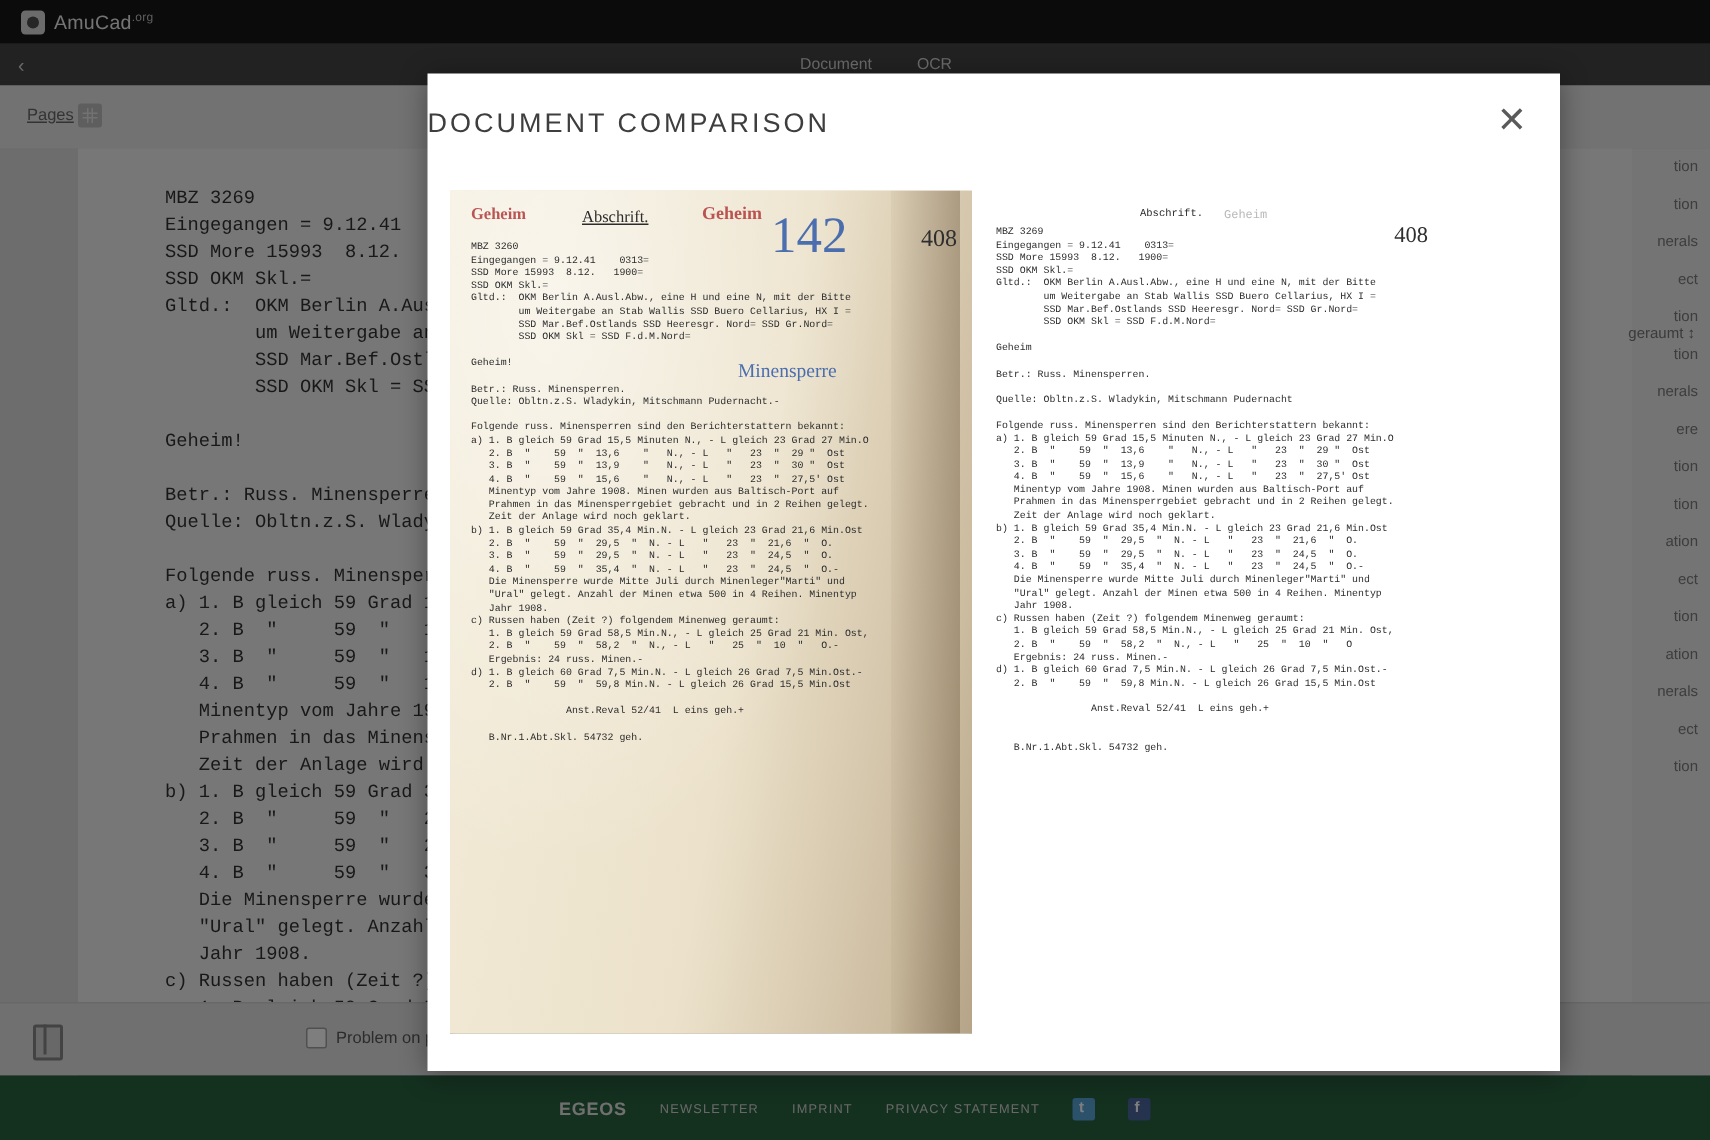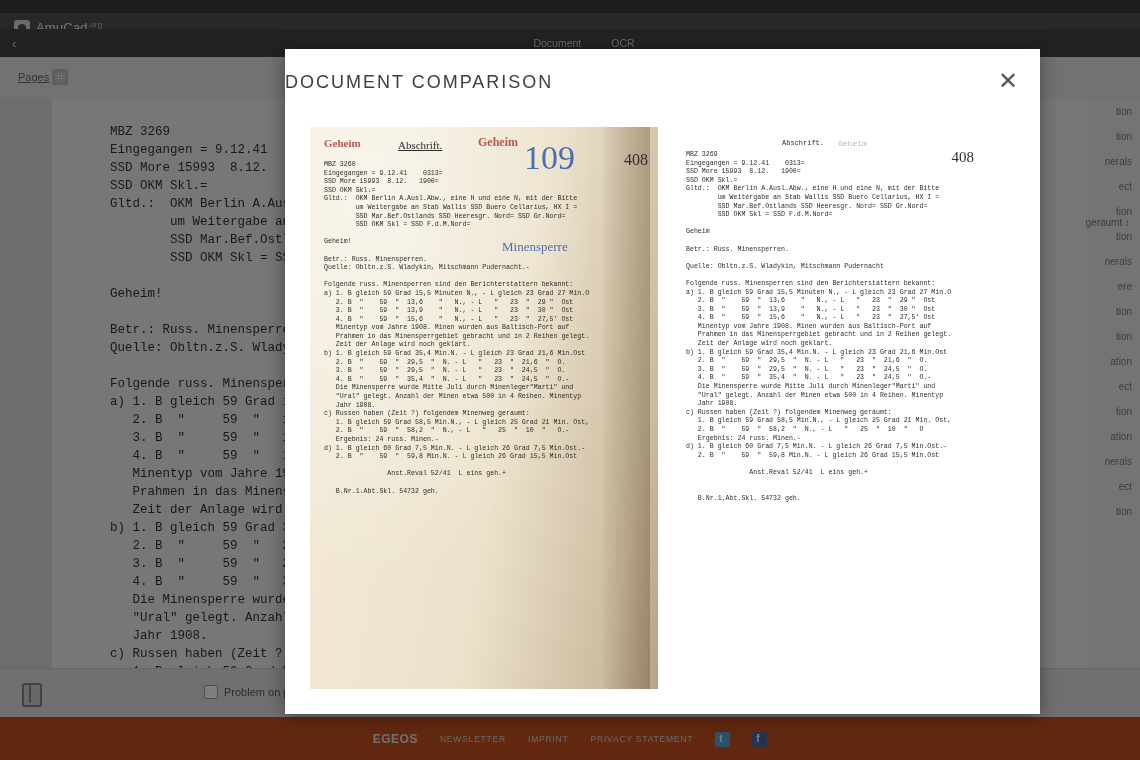--- a/index.html
+++ b/index.html
@@ -15,24 +15,23 @@
     position: relative;
     background: #2b2b2b;
   }
 
   
   .topbar {
     position: absolute;
     top: 0; left: 0;
     width: 1140px;
     height: 29px;
-    background: #404040;
+    background: #000000;
     display: flex;
     align-items: center;
-    margin-top: 13px;
   }
   .brand {
     display: flex;
     align-items: center;
     margin-left: 14px;
     width: 170px;
   }
   .brand-logo {
     width: 16px; height: 16px;
     border-radius: 3px;
@@ -218,21 +217,21 @@
   }
   .problem-check .box{
     width:12px;height:12px;border:1px solid #9a9a9a;background:#fff;border-radius:2px;
   }
 
   
   .footer{
     position:absolute;
     left:0; top:717px;
     width:1140px;height:43px;
-    background:#c2410c;
+    background:#14532d;
     display:flex;
     align-items:center;
     justify-content:center;
     gap:22px;
   }
   .footer-brand{
     color:#e0e0e0;
     font-size:12px;
     letter-spacing:.5px;
     font-weight:bold;
@@ -286,23 +285,23 @@
     font-size:24px;
     color:#5a5a5a;
     line-height:24px;
     cursor:pointer;
   }
   .compare-area{
     position:absolute;
     left:0; top:66px;
     width:755px; height:599px;
     display:flex;
-    padding: 12px 25px 0 25px;
+    padding: 12px 25px 0 15px;
     box-sizing:border-box;
-    gap:20px;
+    gap:8px;
   }
   .scan-pane{
     width:348px;
     height:562px;
     overflow:hidden;
     position:relative;
     background:
       linear-gradient(135deg,#efe6d2 0%, #e7dcc4 40%, #d9cbb0 100%);
     box-shadow:0 0 6px rgba(0,0,0,.25) inset;
   }
@@ -497,21 +496,21 @@
     <div class="modal-close">✕</div>
   </div>
   <div class="compare-area">
 
     <div class="scan-pane">
       <div class="scan-paper"></div>
       <div class="scan-fold"></div>
       <div class="stamp-red" style="left:14px; top:10px; font-size:11px;">Geheim</div>
       <div class="stamp-red" style="left:168px; top:8px; font-size:12px;">Geheim</div>
       <div style="position:absolute; left:88px; top:12px; font-family:'Liberation Serif',serif; font-size:11px; text-decoration:underline; color:#2c2c2c;">Abschrift.</div>
-      <div class="hand-blue" style="left:214px; top:12px; font-size:34px;">109</div>
+      <div class="hand-blue" style="left:214px; top:12px; font-size:34px;">142</div>
       <div class="scan-num">408</div>
       <div class="hand-blue" style="left:192px; top:112px; font-size:13px;">Minensperre</div>
       <div class="scan-text">MBZ 3260
 Eingegangen = 9.12.41    0313=
 SSD More 15993  8.12.   1900=
 SSD OKM Skl.=
 Gltd.:  OKM Berlin A.Ausl.Abw., eine H und eine N, mit der Bitte
         um Weitergabe an Stab Wallis SSD Buero Cellarius, HX I =
         SSD Mar.Bef.Ostlands SSD Heeresgr. Nord= SSD Gr.Nord=
         SSD OKM Skl = SSD F.d.M.Nord=

